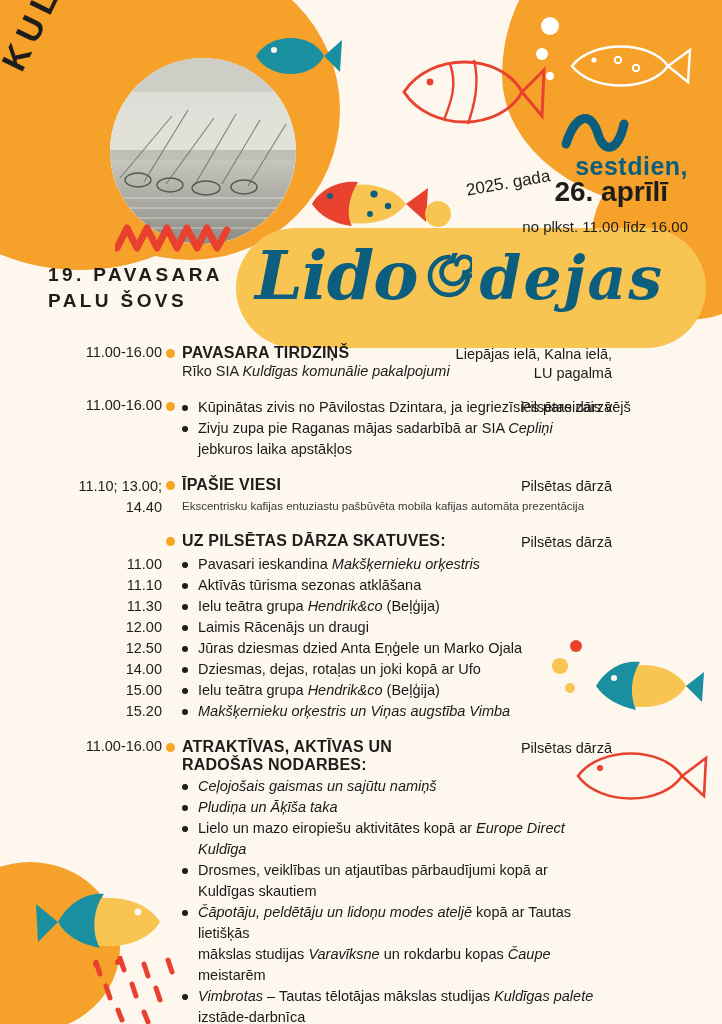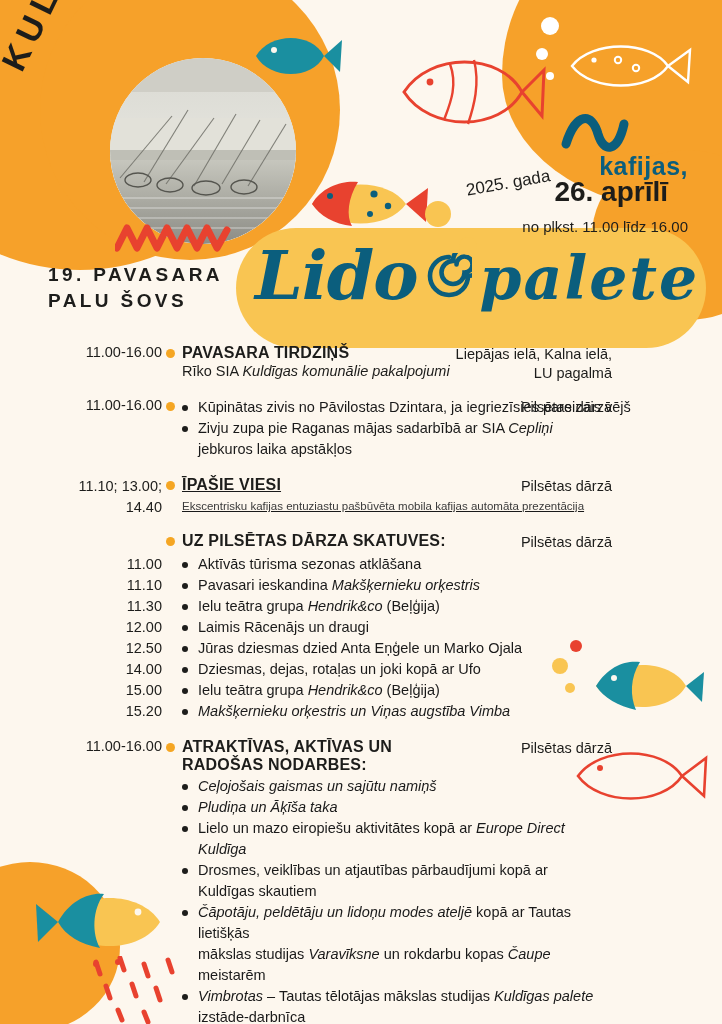--- a/index.html
+++ b/index.html
@@ -189,33 +189,33 @@
   <svg class="zigzag" width="118" height="30">
     <path d="M2 26 L12 6 L22 26 L32 6 L42 26 L52 6 L62 26 L72 6 L82 26 L92 6 L102 26 L112 8" fill="none" stroke="#e8422f" stroke-width="7" stroke-linecap="round" stroke-linejoin="round"></path>
   </svg>
 
   <div class="pavasara">
     <span>19. PAVASARA</span><br>
     <span>PALU ŠOVS</span>
   </div>
 
   <div class="date-block">
-    <div class="date-sestdien">kafijas,</div>
+    <div class="date-sestdien">sestdien,</div>
     <div class="date-line2">2025. gada</div>
     <div class="date-big">26. aprīlī</div>
     <div class="date-time">no plkst. 11.00 līdz 16.00</div>
   </div>
 
   <div class="logo">
     <div class="logo-row">
       <span class="logo-lido">Lido</span>
       <svg width="46" height="46" viewBox="0 0 46 46" style="margin-bottom:4px;">
         <path d="M23 4a19 19 0 1 0 19 19 15 15 0 1 0-15-15 11.5 11.5 0 1 0 11.5 11.5 8 8 0 1 0-8-8" fill="none" stroke="#0b5e7d" stroke-width="4.6" stroke-linecap="round"></path>
       </svg>
-      <span class="logo-zivis">palete</span>
+      <span class="logo-zivis">dejas</span>
     </div>
   </div>
 
   <svg class="deco" style="left:250px; top:24px;" width="96" height="60">
     <path d="M6 32 C20 8, 62 8, 74 32 C62 56, 20 56, 6 32 Z" fill="#1a8fa0"></path>
     <path d="M74 32 L92 16 L90 48 Z" fill="#1a8fa0"></path>
     <circle cx="24" cy="26" r="3" fill="#fdf7ee"></circle>
   </svg>
   <svg class="deco" style="left:396px; top:42px;" width="150" height="96">
     <path d="M8 50 C34 10, 104 10, 126 50 C104 90, 34 90, 8 50 Z" fill="none" stroke="#e8422f" stroke-width="3"></path>
@@ -308,21 +308,21 @@
     <div class="prow" style="margin-bottom:16px;">
       <div class="time">11.00-16.00</div>
       <div class="bullet-dot"></div>
       <div class="place">Pilsētas dārzā</div>
       <ul class="list">
         <li>Kūpinātas zivis no Pāvilostas Dzintara, ja iegriezīsies pareizais vējš</li>
         <li>Zivju zupa pie Raganas mājas sadarbībā ar SIA <em>Cepliņi</em><br>jebkuros laika apstākļos</li>
       </ul>
     </div>
 
-    <div class="prow" style="margin-bottom:18px;text-decoration:underline;">
+    <div class="prow" style="margin-bottom:18px;">
       <div class="times-col">
         <div>11.10; 13.00;</div>
         <div>14.40</div>
       </div>
       <div class="bullet-dot"></div>
       <div class="head">ĪPAŠIE VIESI</div>
       <div class="place">Pilsētas dārzā</div>
       <div class="tiny" style="margin-top:4px;">Ekscentrisku kafijas entuziastu pašbūvēta mobila kafijas automāta prezentācija</div>
     </div>
 
@@ -335,22 +335,22 @@
           <div>11.00</div>
           <div>11.10</div>
           <div>11.30</div>
           <div>12.00</div>
           <div>12.50</div>
           <div>14.00</div>
           <div>15.00</div>
           <div>15.20</div>
         </div>
         <ul class="list">
+          <li>Pavasari ieskandina <em>Makšķernieku orķestris</em></li>
           <li>Aktīvās tūrisma sezonas atklāšana</li>
-          <li>Pavasari ieskandina <em>Makšķernieku orķestris</em></li>
           <li>Ielu teātra grupa <em>Hendrik&amp;co</em> (Beļģija)</li>
           <li>Laimis Rācenājs un draugi</li>
           <li>Jūras dziesmas dzied Anta Eņģele un Marko Ojala</li>
           <li>Dziesmas, dejas, rotaļas un joki kopā ar Ufo</li>
           <li>Ielu teātra grupa <em>Hendrik&amp;co</em> (Beļģija)</li>
           <li><em>Makšķernieku orķestris un Viņas augstība Vimba</em></li>
         </ul>
       </div>
     </div>
 

